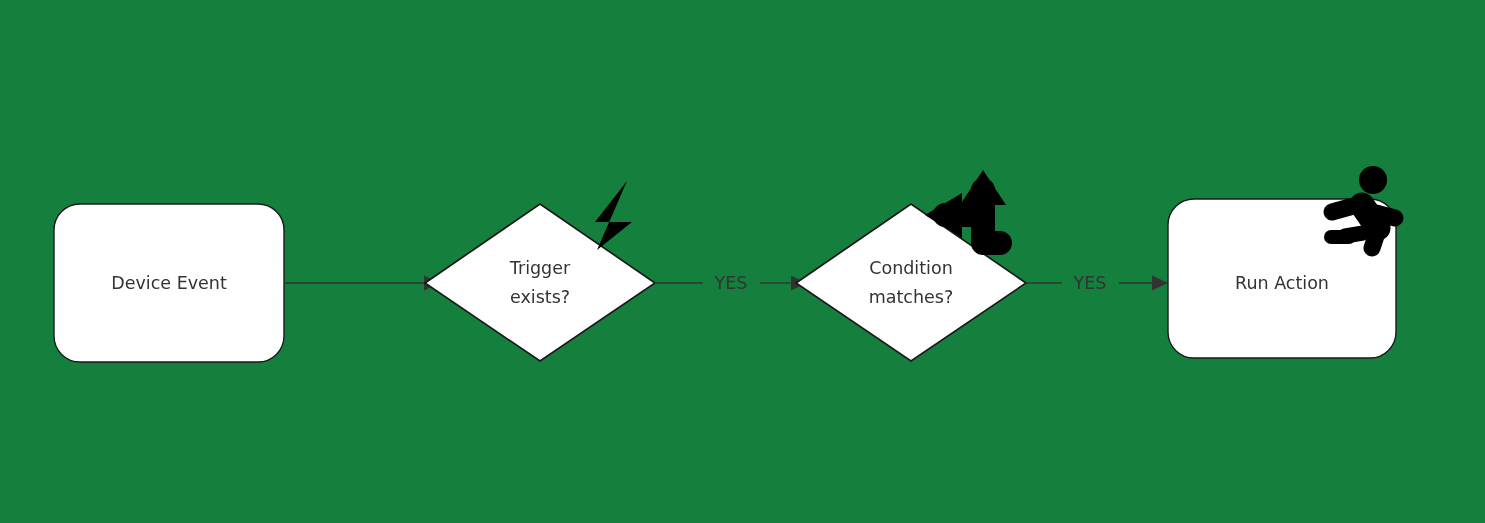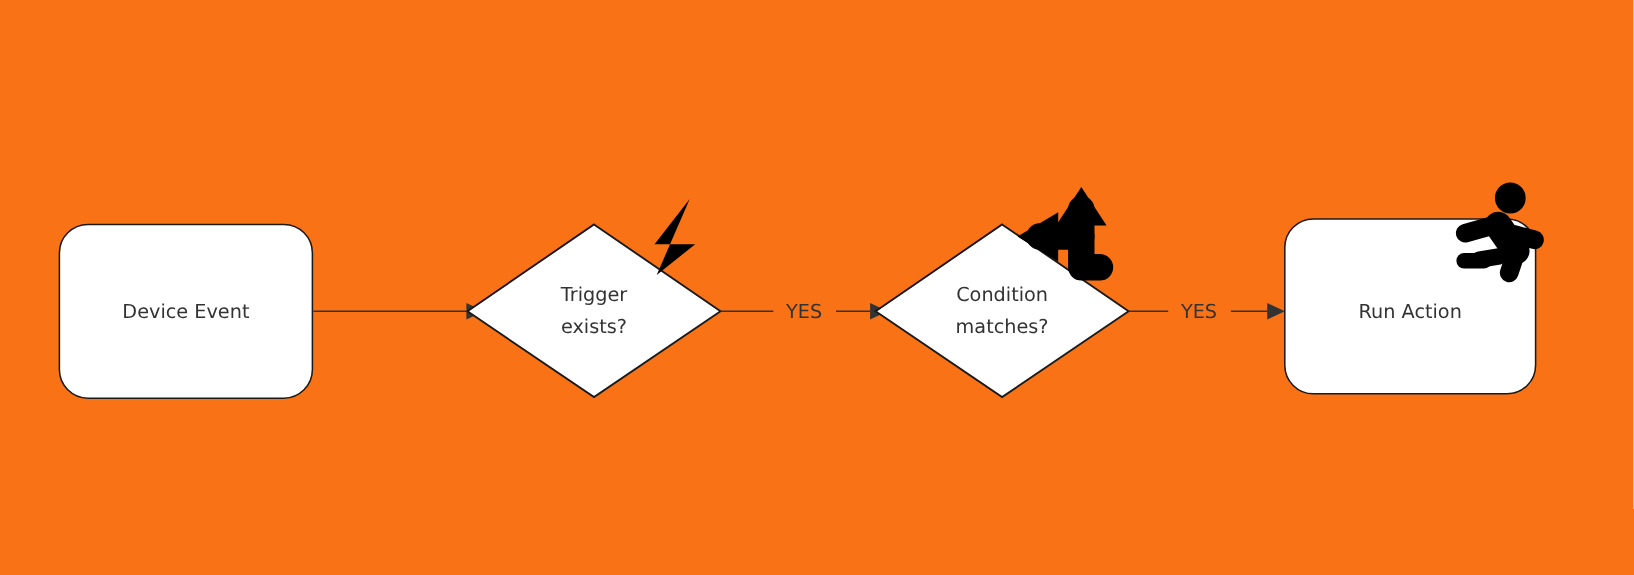--- a/index.html
+++ b/index.html
@@ -7,21 +7,21 @@
     padding: 0;
     background: #ffffff;
   }
   body {
     font-family: "DejaVu Sans", "Liberation Sans", sans-serif;
   }
   #canvas {
     position: relative;
     width: 1485px;
     height: 523px;
-    background: #f97316;
+    background: #15803d;
     overflow: hidden;
   }
   #flow-svg {
     position: absolute;
     left: 0;
     top: 0;
     width: 1485px;
     height: 523px;
   }
   .node-label {

